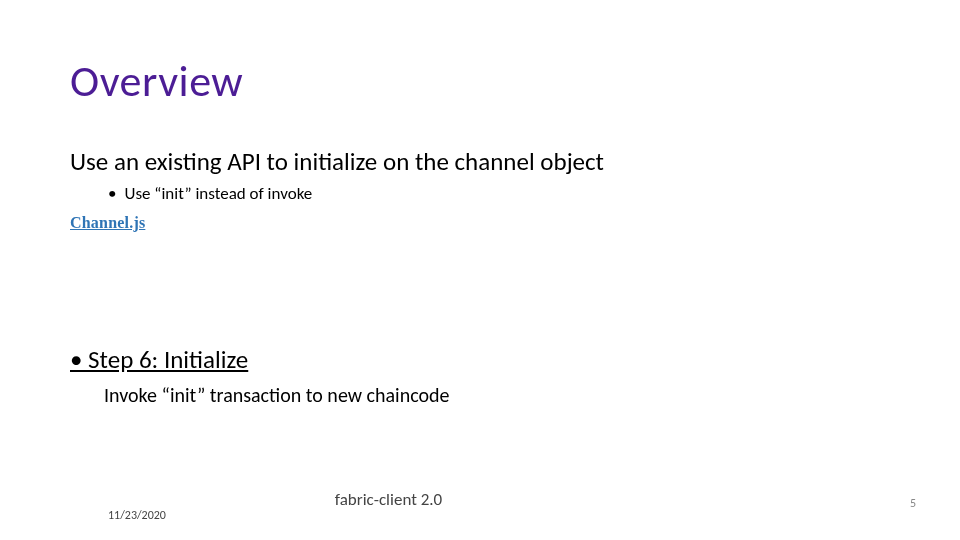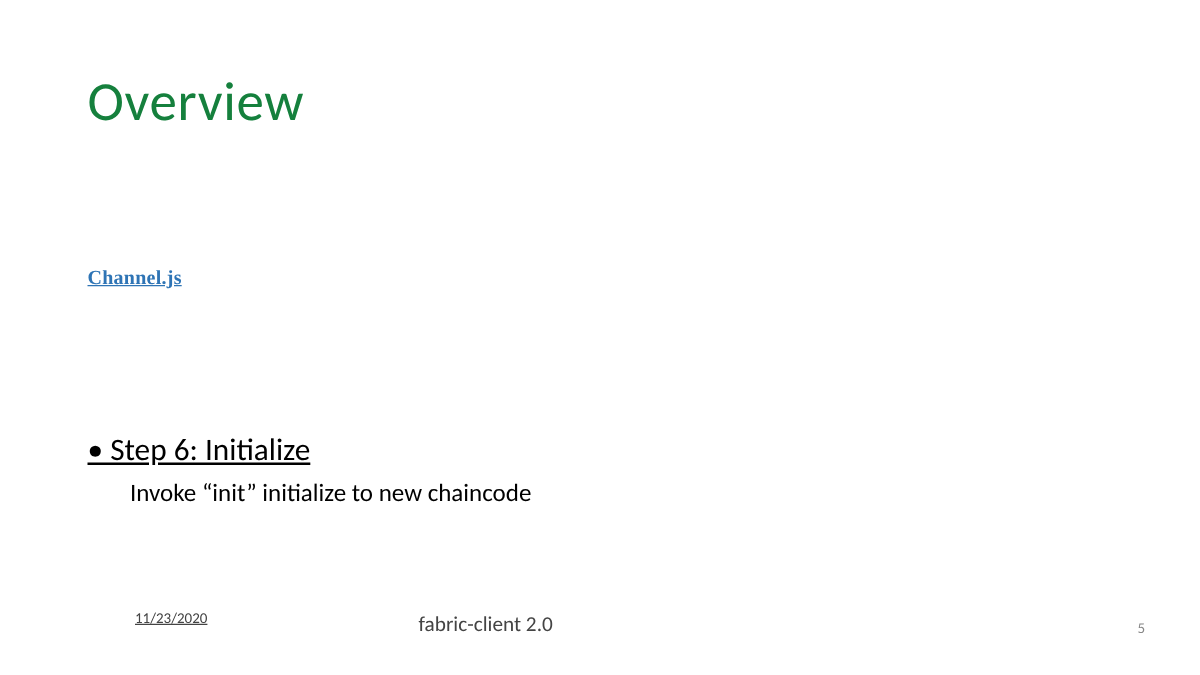--- a/index.html
+++ b/index.html
@@ -18,21 +18,21 @@
     width: 960px;
     height: 540px;
     box-sizing: border-box;
   }
   .title {
     position: absolute;
     top: 54px;
     left: 70px;
     font-size: 44px;
     font-weight: 400;
-    color: #15803d;
+    color: #4c1d95;
     letter-spacing: 0.5px;
   }
   .content {
     position: absolute;
     top: 140px;
     left: 70px;
     right: 60px;
   }
   .line1 {
     font-size: 25px;
@@ -75,24 +75,23 @@
   }
   .step-sub {
     font-size: 20px;
     margin-top: 8px;
     margin-left: 34px;
     color: #000;
   }
   .footer-date {
     position: absolute;
     left: 108px;
-    bottom: 38px;
+    bottom: 18px;
     font-size: 12px;
     color: #444;
-    text-decoration: underline;
   }
   .footer-center {
     position: absolute;
     bottom: 30px;
     left: 0;
     width: 777px;
     text-align: center;
     font-size: 17px;
     color: #444;
   }
@@ -104,25 +103,29 @@
     color: #888;
   }
 </style>
 </head>
 <body>
 
 <div class="slide">
 
   <div class="title">Overview</div>
 
+  <div class="content">
+    <div class="line1">Use an existing API to initialize on the channel object</div>
+    <div class="sub-bullet">Use “init” instead of invoke</div>
+  </div>
 
   <div class="channel-label">Channel.js</div>
 
   <div class="step-block">
     <div class="step-title">• Step 6: Initialize</div>
-    <div class="step-sub">Invoke “init” initialize to new chaincode</div>
+    <div class="step-sub">Invoke “init” transaction to new chaincode</div>
   </div>
 
   <div class="footer-date">11/23/2020</div>
   <div class="footer-center">fabric-client 2.0</div>
   <div class="footer-page">5</div>
 
 </div>
 
 </body></html>

